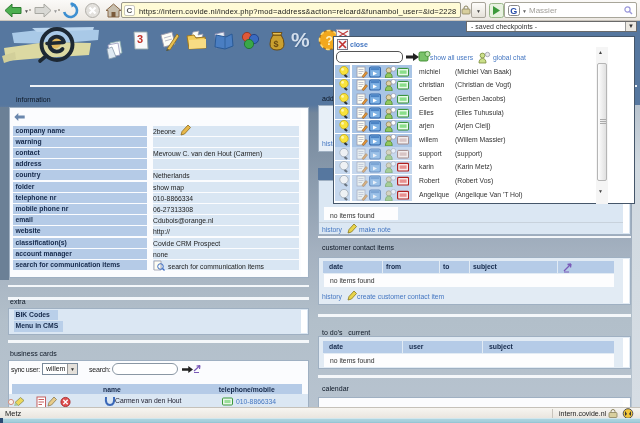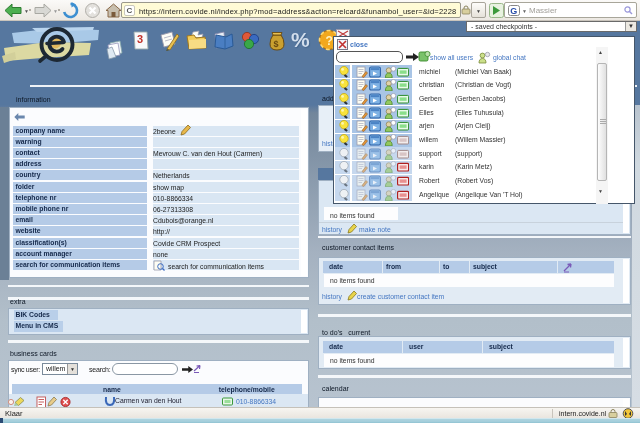--- a/index.html
+++ b/index.html
@@ -557,21 +557,21 @@
     <div id="pscroll">
       <div class="abs" style="left:2px;top:2px;font-size:5px;color:#444">▲</div>
       <div id="pthumb">
           <div class="abs" style="left:2px;top:55px;width:6px;height:1px;background:#aaa;box-shadow:0 2px #aaa, 0 4px #aaa"></div>
         </div>
       <div class="abs" style="left:2px;top:141px;font-size:5px;color:#444">▼</div>
     </div>
   </div>
 </div>
 <div class="abs" id="statusbar">
-  <div class="abs" style="left:5px;top:1px;font-size:7.5px;color:#222">Klaar</div>
+  <div class="abs" style="left:5px;top:1px;font-size:7.5px;color:#222">Metz</div>
   <div class="abs" style="left:552px;top:1px;width:1px;height:9px;background:#c8c4bc"></div>
   <div class="abs" style="left:559px;top:2px;font-size:7px;color:#222">intern.covide.nl</div>
   <svg class="abs" style="left:608px;top:1px" width="10" height="9" viewBox="0 0 10 9">
     <rect x="1" y="3.5" width="8" height="5" rx="1" fill="#d8cf9e" stroke="#8a835e" stroke-width="0.8"></rect>
     <path d="M3 3.5 V2.5 A2 2 0 0 1 7 2.5 V3.5" fill="none" stroke="#8a835e" stroke-width="1"></path>
   </svg>
   <svg class="abs" style="left:622px;top:0px" width="12" height="11" viewBox="0 0 12 11">
     <circle cx="6" cy="5.5" r="4.8" fill="#f2c63a" stroke="#555" stroke-width="1"></circle>
     <path d="M3 3 L5 6 L3 8 Z" fill="#333"></path>
       <path d="M9 3 L7 6 L9 8 Z" fill="#333"></path>

